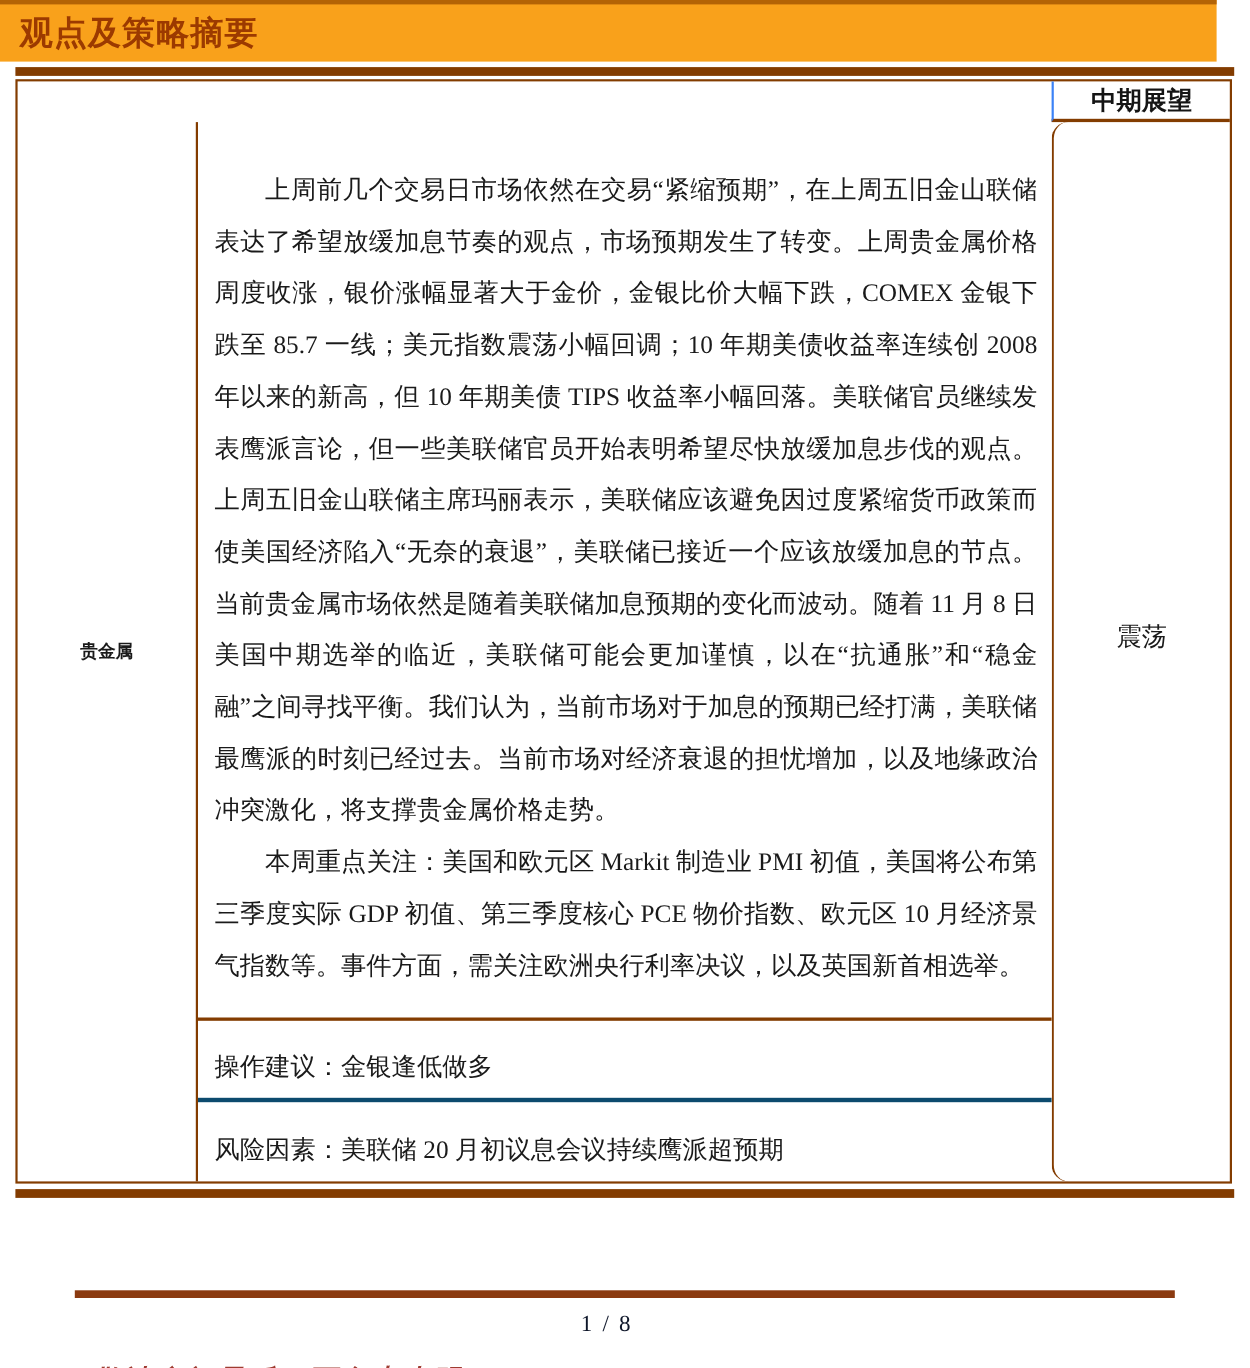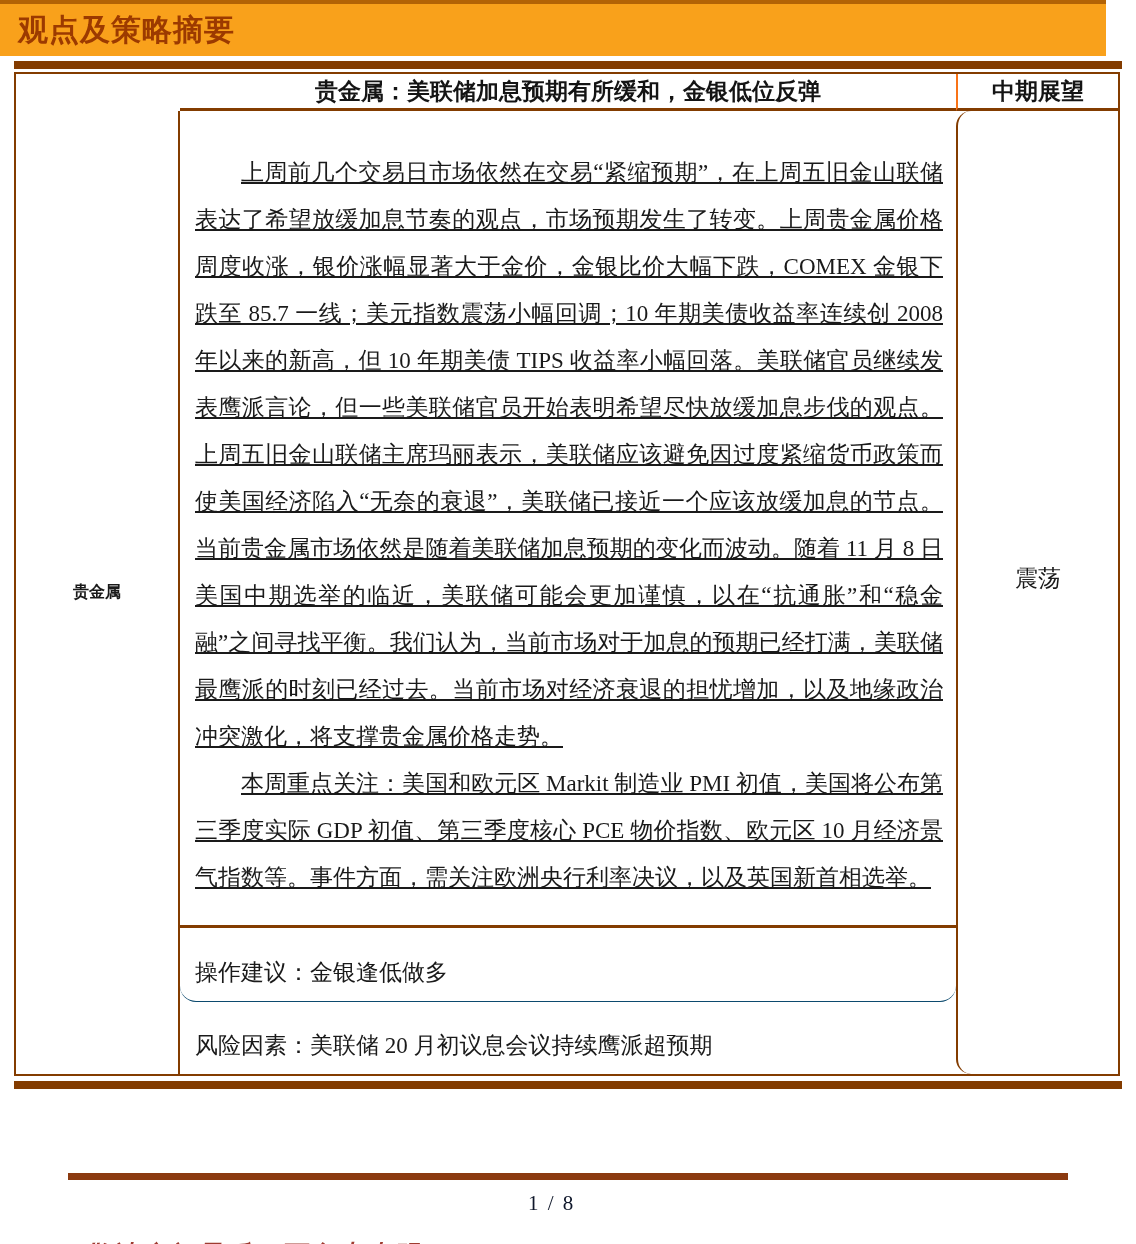--- a/index.html
+++ b/index.html
@@ -37,43 +37,43 @@
     background:#fff;
   }
   .cell { overflow:hidden; }
   .hdr {
     display:flex; align-items:center; justify-content:center;
     font-weight:bold; font-size:23px; color:#141414;
     border-bottom:3px solid #833C00;
   }
   .hdr.left  { grid-column:1; grid-row:1; border-right:2px solid #833C00; }
   .hdr.mid   { grid-column:2; grid-row:1; }
-  .hdr.right { grid-column:3; grid-row:1; border-left:2px solid #f97316; }
+  .hdr.right { grid-column:3; grid-row:1; border-left:2px solid #3b82f6; }
 
   .variety-cell {
     grid-column:1; grid-row:2/5; border-right:2px solid #833C00;
     display:flex; align-items:center; justify-content:center;
     font-weight:bold; font-size:16px;
   }
   .outlook-cell {
     grid-column:3; grid-row:2/5; border-left:2px solid #833C00;
     display:flex; justify-content:center; align-items:flex-start;
     padding-top:452px; font-size:23px;border-radius:15px;
   }
   .body-cell {
     grid-column:2; grid-row:2; border-bottom:3px solid #833C00;
     padding:38px 13px 8px 15px;
     font-size:23px; line-height:47px; text-align:justify;
   }
-  .body-cell p { text-indent:2em;text-decoration:underline; }
+  .body-cell p { text-indent:2em; }
   .advice-cell, .risk-cell {
     grid-column:2; display:flex; align-items:flex-end;
     padding:0 15px 13px 15px; font-size:23px;
   }
-  .advice-cell { grid-row:3; border-bottom:1px solid #0c4a6e;border-radius:16px; }
+  .advice-cell { grid-row:3; border-bottom:4px solid #0c4a6e; }
   .risk-cell   { grid-row:4; }
 
   
   .footer-rule {
     position:absolute; left:68px; top:1173px; width:1000px; height:7px;
     background:#8B3A10;
   }
   .footer-disclaimer {
     position:absolute; left:72px; top:1238px;
     font-family:"DejaVu Serif","Liberation Serif",serif;
@@ -88,21 +88,20 @@
 </head>
 <body>
 
 <div class="banner">
   <h1>观点及策略摘要</h1>
 </div>
 
 <div class="bar top"></div>
 
 <div class="report-table">
-  <div class="cell hdr mid">贵金属：美联储加息预期有所缓和，金银低位反弹</div>
   <div class="cell hdr right">中期展望</div>
 
   <div class="cell variety-cell">贵金属</div>
 
   <div class="cell body-cell">
     <p>上周前几个交易日市场依然在交易“紧缩预期”，在上周五旧金山联储表达了希望放缓加息节奏的观点，市场预期发生了转变。上周贵金属价格周度收涨，银价涨幅显著大于金价，金银比价大幅下跌，COMEX 金银下跌至 85.7 一线；美元指数震荡小幅回调；10 年期美债收益率连续创 2008 年以来的新高，但 10 年期美债 TIPS 收益率小幅回落。美联储官员继续发表鹰派言论，但一些美联储官员开始表明希望尽快放缓加息步伐的观点。上周五旧金山联储主席玛丽表示，美联储应该避免因过度紧缩货币政策而使美国经济陷入“无奈的衰退”，美联储已接近一个应该放缓加息的节点。当前贵金属市场依然是随着美联储加息预期的变化而波动。随着 11 月 8 日美国中期选举的临近，美联储可能会更加谨慎，以在“抗通胀”和“稳金融”之间寻找平衡。我们认为，当前市场对于加息的预期已经打满，美联储最鹰派的时刻已经过去。当前市场对经济衰退的担忧增加，以及地缘政治冲突激化，将支撑贵金属价格走势。</p>
     <p>本周重点关注：美国和欧元区 Markit 制造业 PMI 初值，美国将公布第三季度实际 GDP 初值、第三季度核心 PCE 物价指数、欧元区 10 月经济景气指数等。事件方面，需关注欧洲央行利率决议，以及英国新首相选举。</p>
   </div>
 
   <div class="cell advice-cell">

